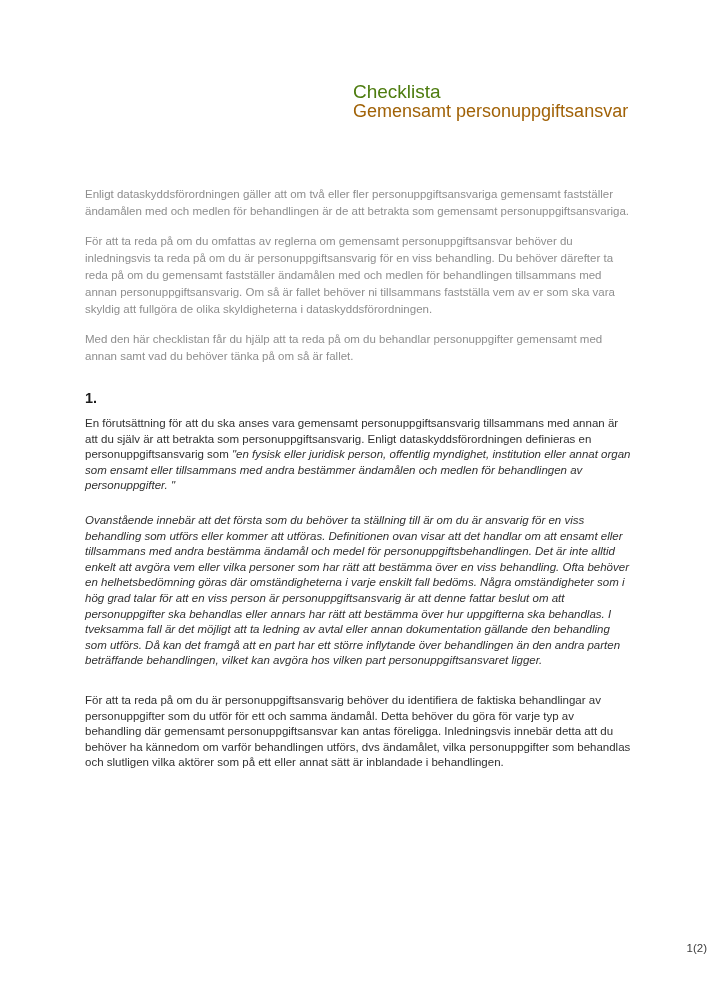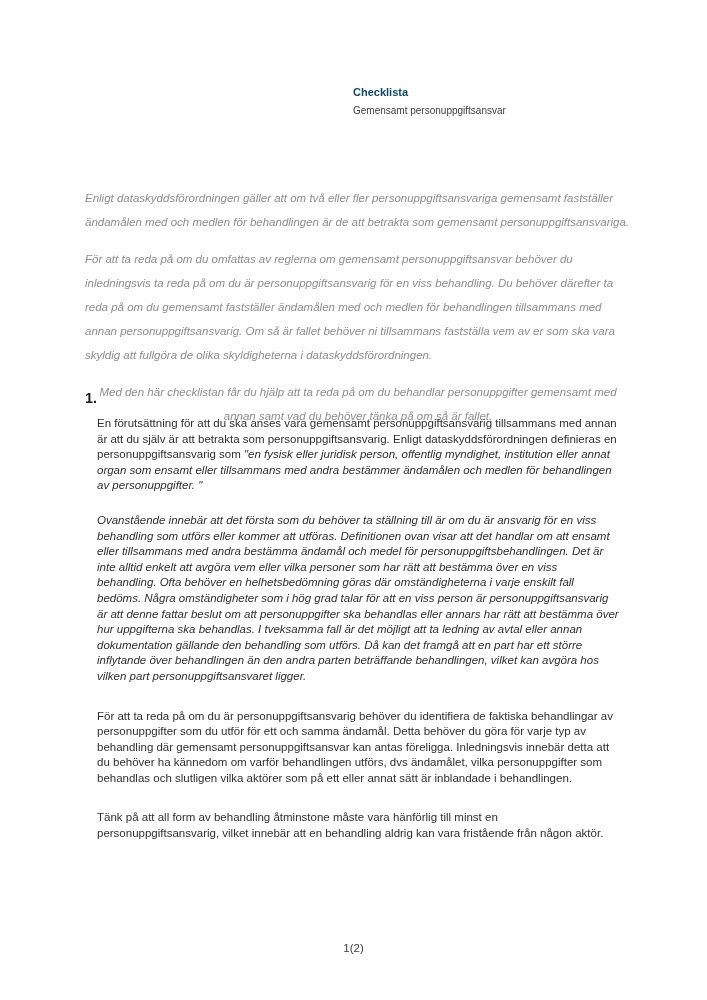--- a/index.html
+++ b/index.html
@@ -14,47 +14,45 @@
     background: #ffffff;
     overflow: hidden;
     font-family: "Liberation Sans", "DejaVu Sans", sans-serif;
   }
   .doc-header {
     position: absolute;
     left: 353px;
     top: 82px;
   }
   .doc-title {
-    font-size: 11px;
-    font-weight: 700;
-    color: #0c4a6e;
+    font-size: 19px;
+    font-weight: 400;
+    color: #4d7c0f;
     line-height: 20px;
   }
   .doc-subtitle {
-    font-size: 10px;
+    font-size: 18px;
     font-weight: 400;
-    color: #404040;
+    color: #a16207;
     line-height: 18px;
   }
   .intro {
     position: absolute;
     left: 85px;
     top: 186px;
     width: 546px;
     font-size: 11.5px;
-    font-style: italic;
     color: #8e8e8e;
-    line-height: 24px;
+    line-height: 17px;
   }
   .intro p {
     margin: 0 0 13px 0;
   }
   .intro p:last-child {
     margin-bottom: 0;
-    text-align: center;
   }
   .section {
     position: absolute;
     left: 85px;
     top: 390px;
     width: 546px;
     font-size: 11.5px;
     color: #303030;
     line-height: 15.6px;
   }
@@ -64,34 +62,34 @@
     font-size: 14.5px;
     line-height: 16px;
     font-weight: 700;
     color: #1c1c1c;
   }
   .section-number {
     flex: 0 0 35px;
     width: 35px;
   }
   .section p.body {
-    margin: 12px;
+    margin: 0;
   }
   .mt-sm { margin-top: 10px !important; }
   .mt-md { margin-top: 19px !important; font-style: italic; }
   .mt-lg { margin-top: 24px !important; }
   .quote {
     font-style: italic;
   }
   .footer {
     position: absolute;
     left: 0;
     top: 942px;
     width: 707px;
-    text-align: center;
+    text-align: right;
     font-size: 11.5px;
     color: #3c3c3c;
   }
 </style>
 </head>
 <body>
 
 <div class="page">
 
   <header class="doc-header">
@@ -105,20 +103,19 @@
     <p>Med den här checklistan får du hjälp att ta reda på om du behandlar personuppgifter gemensamt med annan samt vad du behöver tänka på om så är fallet.</p>
   </section>
 
   <section class="section">
     <h2 class="section-heading">
       <span class="section-number">1.</span>
     </h2>
     <p class="body mt-sm"><span>En förutsättning för att du ska anses vara gemensamt personuppgiftsansvarig tillsammans med annan är att du själv är att betrakta som personuppgiftsansvarig. Enligt dataskyddsförordningen definieras en personuppgiftsansvarig som </span><span class="quote">"en fysisk eller juridisk person, offentlig myndighet, institution eller annat organ som ensamt eller tillsammans med andra bestämmer ändamålen och medlen för behandlingen av personuppgifter. "</span></p>
     <p class="body mt-md">Ovanstående innebär att det första som du behöver ta ställning till är om du är ansvarig för en viss behandling som utförs eller kommer att utföras. Definitionen ovan visar att det handlar om att ensamt eller tillsammans med andra bestämma ändamål och medel för personuppgiftsbehandlingen. Det är inte alltid enkelt att avgöra vem eller vilka personer som har rätt att bestämma över en viss behandling. Ofta behöver en helhetsbedömning göras där omständigheterna i varje enskilt fall bedöms. Några omständigheter som i hög grad talar för att en viss person är personuppgiftsansvarig är att denne fattar beslut om att personuppgifter ska behandlas eller annars har rätt att bestämma över hur uppgifterna ska behandlas. I tveksamma fall är det möjligt att ta ledning av avtal eller annan dokumentation gällande den behandling som utförs. Då kan det framgå att en part har ett större inflytande över behandlingen än den andra parten beträffande behandlingen, vilket kan avgöra hos vilken part personuppgiftsansvaret ligger.</p>
     <p class="body mt-lg">För att ta reda på om du är personuppgiftsansvarig behöver du identifiera de faktiska behandlingar av personuppgifter som du utför för ett och samma ändamål. Detta behöver du göra för varje typ av behandling där gemensamt personuppgiftsansvar kan antas föreligga. Inledningsvis innebär detta att du behöver ha kännedom om varför behandlingen utförs, dvs ändamålet, vilka personuppgifter som behandlas och slutligen vilka aktörer som på ett eller annat sätt är inblandade i behandlingen.</p>
-    <p class="body mt-lg">Tänk på att all form av behandling åtminstone måste vara hänförlig till minst en personuppgiftsansvarig, vilket innebär att en behandling aldrig kan vara fristående från någon aktör.</p>
   </section>
 
   <footer class="footer">
     <div>1(2)</div>
   </footer>
 
 </div>
 
 </body></html>

